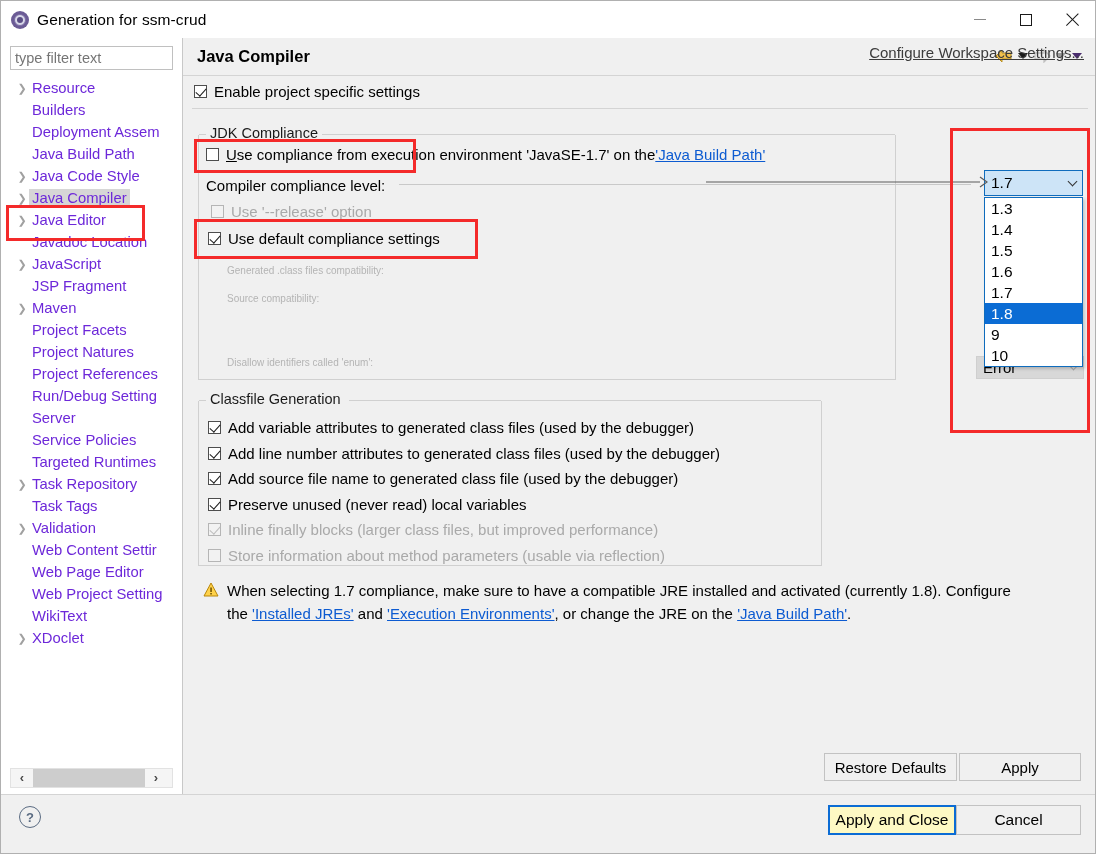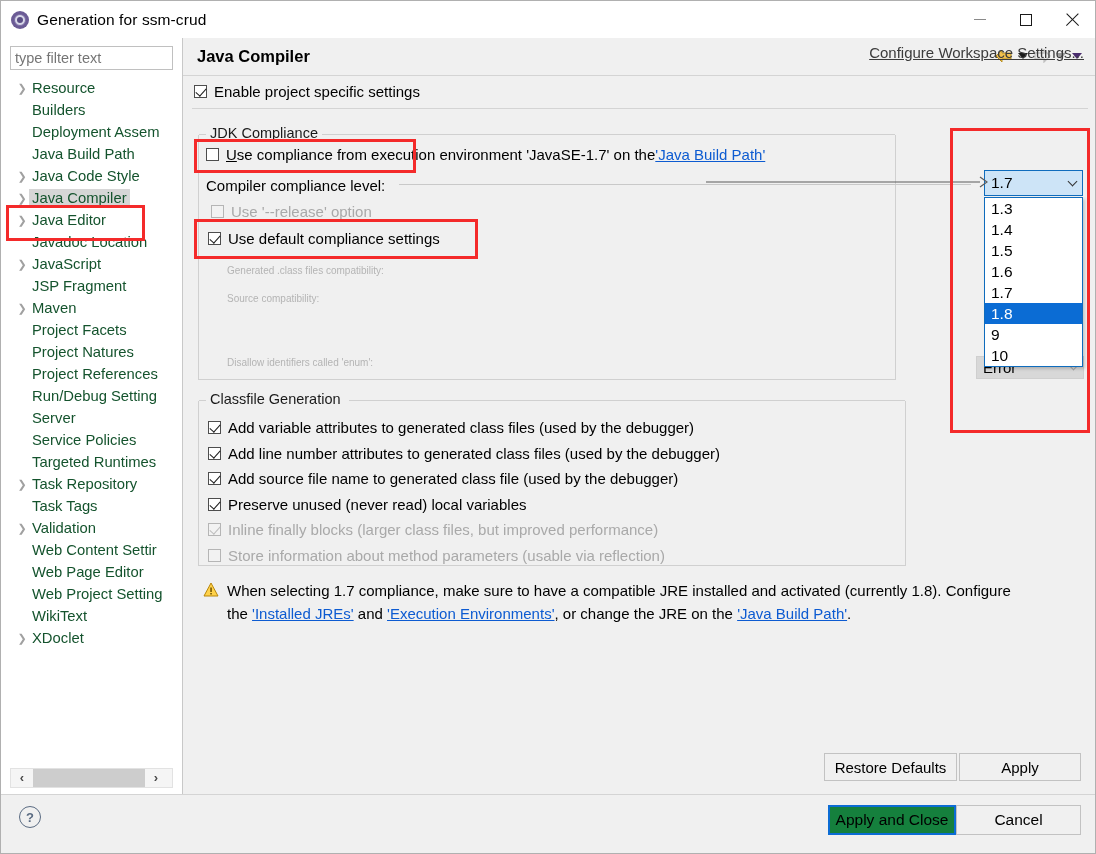--- a/index.html
+++ b/index.html
@@ -98,21 +98,21 @@
     padding-left: 14px;
     white-space: nowrap;
   }
   .tree-arrow {
     width: 14px; height: 22px; flex: none;
     display: flex; align-items: center; justify-content: center;
     font-size: 11px; color: #a0a0a0;
   }
   .tree-arrow.empty { visibility: hidden; }
   .tree-label {
-    font-size: 14.8px; color: #14532d;
+    font-size: 14.8px; color: #6d28d9;
     padding: 1px 3px 1px 3px;
   }
   .tree-item.selected .tree-label {
     background: #d6d6d6;
   }
   .tree-scroll {
     position: absolute; left: 9px; bottom: 8px;
     width: 163px; height: 20px;
     background: #f5f5f5;
     border: 1px solid #e2e2e2;
@@ -213,21 +213,21 @@
     position: absolute; top: -1px; left: 0; height: 1px; width: 7px;
     background: #d0d0d0;
   }
   .group-topline-r {
     position: absolute; top: -1px; right: 0; height: 1px;
     background: #d0d0d0;
   }
 
   #jdk-group { left: 197px; top: 134px; width: 698px; height: 245px; }
   #jdk-group .group-topline-r { left: 120px; right: 0; }
-  #cf-group { left: 197px; top: 400px; width: 708px; height: 165px; }
+  #cf-group { left: 197px; top: 400px; width: 624px; height: 165px; }
   #cf-group .group-topline-r { left: 150px; right: 0; }
 
   .chk-row {
     position: absolute; display: flex; align-items: center;
     white-space: nowrap;
   }
   .mnem { text-decoration: underline; }
 
   .link { color: #0d5bd1; text-decoration: underline; }
   .sublabel-line {
@@ -329,21 +329,21 @@
   .help-icon {
     position: absolute; left: 18px; top: 11px;
     width: 22px; height: 22px; border-radius: 50%;
     border: 1.4px solid #5a6b82;
     display: flex; align-items: center; justify-content: center;
     font-size: 13px; color: #5a6b82; font-weight: bold;
   }
   #apply-close {
     position: absolute; right: 139px; top: 10px;
     width: 128px; height: 30px;
-    border: 2px solid #0b6cd4; background: #15803d;
+    border: 2px solid #0b6cd4; background: #fef9c3;
     font-size: 15.5px;
   }
   #cancel-btn {
     position: absolute; right: 14px; top: 10px;
     width: 125px; height: 30px;
     border: 1px solid #c2c2c2; background: #f0f0f0;
     font-size: 15.5px;
   }
 
   

